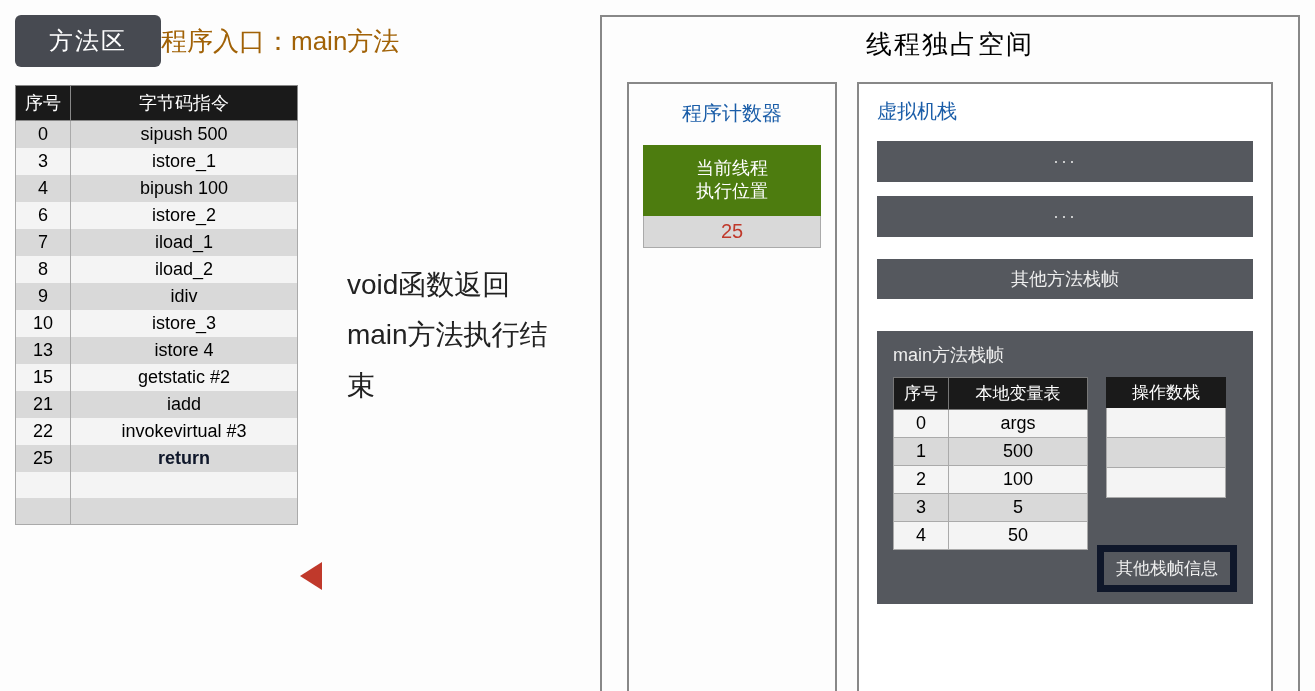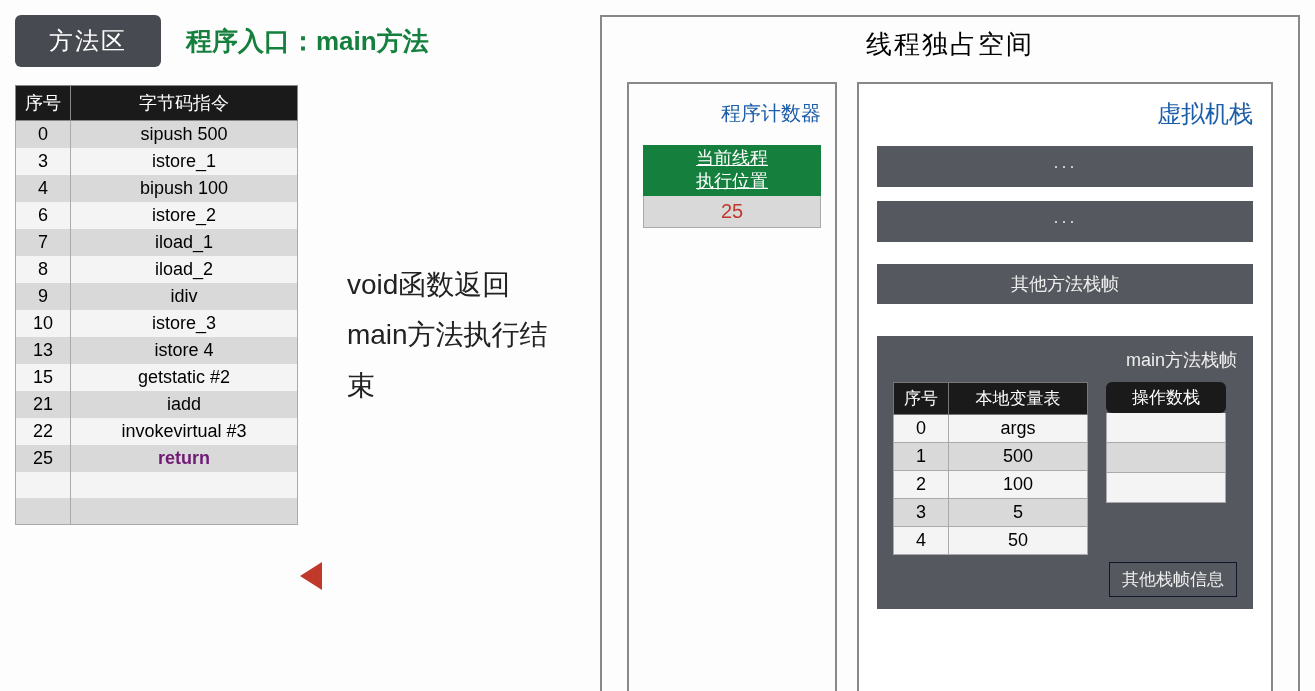--- a/index.html
+++ b/index.html
@@ -18,35 +18,34 @@
     width: 555px;
   }
   .right {
     flex: 1;
     border: 2px solid #888;
     padding: 15px 25px 25px 25px;
   }
   .method-area-header {
     display: flex;
     align-items: center;
-    gap: 25px;
     margin-bottom: 18px;
   }
   .method-area-badge {
     background: #474a51;
     color: #fff;
     font-size: 24px;
     padding: 10px 34px;
     border-radius: 6px;
     letter-spacing: 2px;
   }
   .entry-label {
-    color: #15803d;
+    color: #a16207;
     font-size: 26px;
-    font-weight: 700;
+    font-weight: 400;
   }
   .bytecode-wrap {
     display: flex;
     align-items: flex-start;
   }
   .bytecode-table {
     border-collapse: collapse;
     width: 290px;
     border: 1px solid #aaa;
   }
@@ -69,21 +68,21 @@
     width: 55px;
     text-align: center;
   }
   .bytecode-table tbody tr:nth-child(odd) td {
     background: #d9d9d9;
   }
   .bytecode-table tbody tr:nth-child(even) td {
     background: #f4f4f4;
   }
   .bytecode-table tbody tr.highlight td.instr {
-    color: #701a75;
+    color: #0f172a;
     font-weight: 600;
   }
   .bytecode-table tbody tr.empty td {
     height: 26px;
   }
   .arrow-col {
     width: 40px;
     position: relative;
   }
   .arrow {
@@ -112,55 +111,54 @@
     display: flex;
     gap: 20px;
   }
   .pc-box {
     width: 210px;
     border: 2px solid #888;
     padding: 16px 14px;
     height: 620px;
   }
   .pc-title {
-    text-align: right;
+    text-align: center;
     color: #1a5da8;
     font-size: 20px;
     margin-bottom: 18px;
     font-weight: 500;
   }
   .pc-header {
-    background: #15803d;
+    background: #4d7c0f;
     color: #fff;
     text-align: center;
     font-size: 18px;
     line-height: 1.3;
-    padding: 2px 0;
-    text-decoration: underline;
+    padding: 12px 0;
   }
   .pc-value {
     background: #d9d9d9;
     color: #c0392b;
     text-align: center;
     font-size: 20px;
     padding: 4px 0;
     border: 1px solid #aaa;
     border-top: none;
   }
   .vm-stack {
     flex: 1;
     border: 2px solid #888;
     padding: 14px 18px;
     background: #fff;
     height: 620px;
   }
   .vm-title {
-    text-align: right;
+    text-align: left;
     color: #1a5da8;
-    font-size: 24px;
+    font-size: 20px;
     margin-bottom: 16px;
     font-weight: 500;
   }
   .stack-slot {
     background: #55585e;
     color: #ddd;
     text-align: center;
     font-size: 18px;
     padding: 10px 0;
     margin-bottom: 14px;
@@ -174,21 +172,21 @@
     padding: 8px 0;
     margin-top: 22px;
     margin-bottom: 32px;
   }
   .frame {
     background: #55585e;
     padding: 12px 16px 54px 16px;
     position: relative;
   }
   .frame-title {
-    text-align: right;
+    text-align: left;
     color: #eee;
     font-size: 18px;
     margin-bottom: 10px;
   }
   .frame-inner {
     display: flex;
     gap: 18px;
   }
   .lv-table {
     border-collapse: collapse;
@@ -213,34 +211,33 @@
   .lv-table tbody tr:nth-child(even) td { background: #d9d9d9; }
   .op-stack {
     width: 120px;
   }
   .op-header {
     background: #1a1a1a;
     color: #fff;
     text-align: center;
     font-size: 17px;
     padding: 4px 0;
-    border-radius: 6px;
   }
   .op-row {
     height: 30px;
     border: 1px solid #aaa;
     border-top: none;
   }
   .op-row:nth-child(odd) { background: #d9d9d9; }
   .op-row:nth-child(even) { background: #f4f4f4; }
   .frame-footer {
     position: absolute;
     right: 16px;
     bottom: 12px;
-    border: 1px solid #0f172a;
+    border: 7px solid #0f172a;
     color: #eee;
     font-size: 17px;
     padding: 5px 12px;
   }
 </style>
 </head>
 <body>
 
 <div class="layout">
   <div class="left">

